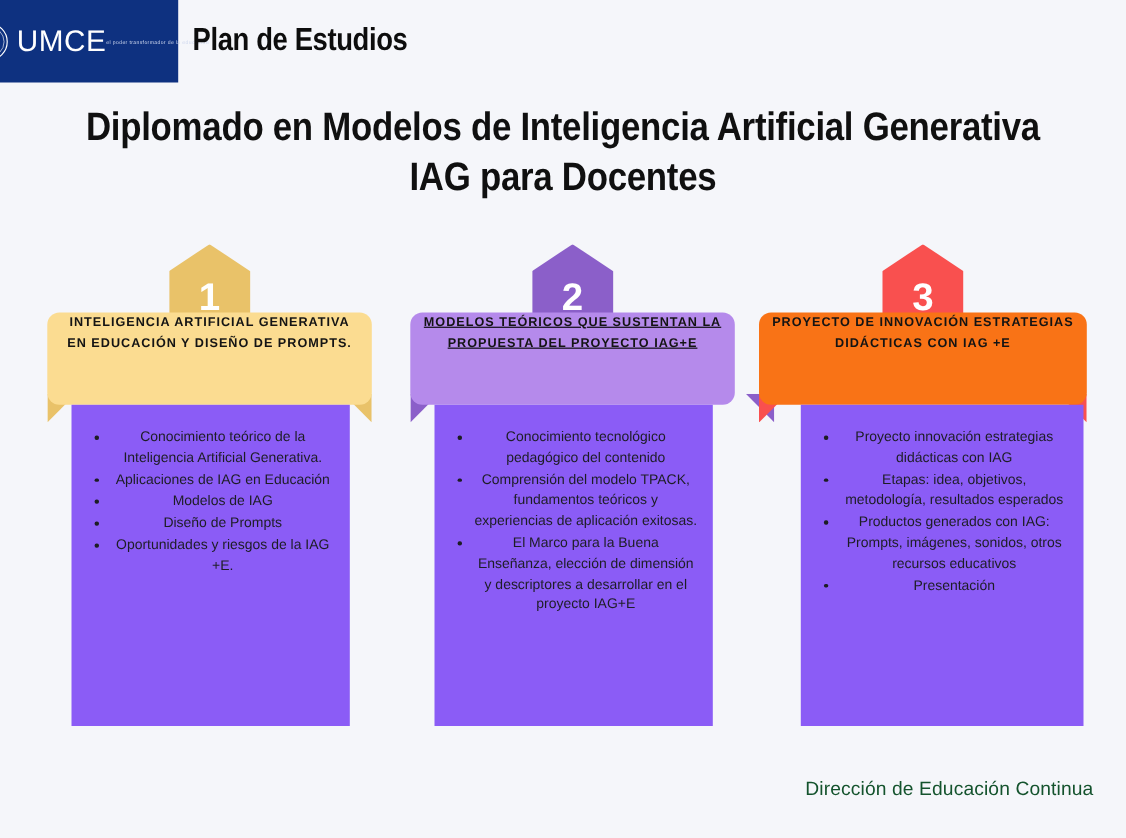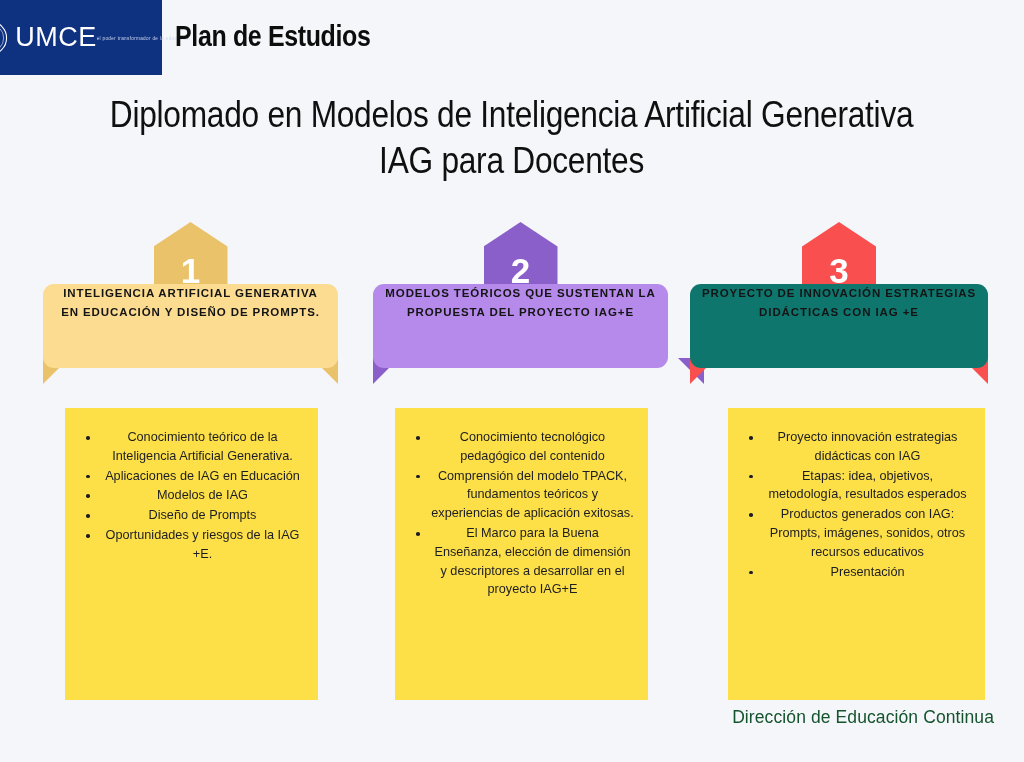--- a/index.html
+++ b/index.html
@@ -72,21 +72,21 @@
   
   .headline {
     position: absolute;
     left: 0;
     top: 92px;
     width: 1024px;
     text-align: center;
     font-family: "Liberation Sans Narrow", "Liberation Sans", sans-serif;
     font-size: 36px;
     line-height: 1.28;
-    font-weight: 400;
+    font-weight: 700;
     color: #101010;
     letter-spacing: -0.3px;
   }
   .headline-inner {
     display: inline-block;
     transform: scaleX(0.88);
   }
 
   
   .cards {
@@ -162,25 +162,24 @@
     letter-spacing: 0.9px;
     line-height: 1.65;
     color: #141414;
     text-align: center;
     padding: 0 10px;
   }
 
   
   .panel {
     position: absolute;
-    background: #fde047;
+    background: #8b5cf6;
     z-index: 3;
     box-sizing: border-box;
     padding: 20px 10px 10px 10px;
-    margin-top: 40px;
   }
   .panel ul {
     margin: 0;
     padding: 0 4px 0 26px;
     list-style: none;
   }
   .panel li {
     position: relative;
     font-family: "Liberation Sans", sans-serif;
     font-size: 12.7px;
@@ -262,21 +261,21 @@
         <li>Oportunidades y riesgos de la IAG +E.</li>
       </ul>
     </div>
   </div>
 
   <div class="card" style="left:373px; width:295px;">
     <div class="badge">
       <div class="badge-shape" style="background:#8B5FC9;"></div>
       <div class="badge-num">2</div>
     </div>
-    <div class="banner-wrap" style="width:331px;">
+    <div class="banner-wrap" style="width:331px;text-decoration:underline;">
       <div class="tail tail-l" style="background:#8B5FC9;"></div>
       <div class="tail tail-r" style="background:#8B5FC9;"></div>
       <div class="banner" style="width:295px; height:84px; background:#B58AEB;">
         <div class="banner-text">MODELOS TEÓRICOS QUE SUSTENTAN LA PROPUESTA DEL PROYECTO IAG+E</div>
       </div>
     </div>
     <div class="panel" style="left:22px; top:146px; width:253px; height:292px;">
       <ul>
         <li>Conocimiento tecnológico pedagógico del contenido</li>
         <li>Comprensión del modelo TPACK, fundamentos teóricos y experiencias de aplicación exitosas.</li>
@@ -286,21 +285,21 @@
   </div>
 
   <div class="card" style="left:690px; width:298px;">
     <div class="badge">
       <div class="badge-shape" style="background:#F9504F;"></div>
       <div class="badge-num">3</div>
     </div>
     <div class="banner-wrap" style="width:298px;">
       <div class="tail tail-l" style="background:#F9504F;"></div>
       <div class="tail tail-r" style="background:#F9504F;"></div>
-      <div class="banner" style="width:298px; height:84px; background:#0f766e;">
+      <div class="banner" style="width:298px; height:84px; background:#f97316;">
         <div class="banner-text">PROYECTO DE INNOVACIÓN ESTRATEGIAS DIDÁCTICAS CON IAG +E</div>
       </div>
     </div>
     <div class="panel" style="left:38px; top:146px; width:257px; height:292px;">
       <ul>
         <li>Proyecto innovación estrategias didácticas con IAG</li>
         <li>Etapas: idea, objetivos, metodología, resultados esperados</li>
         <li>Productos generados con IAG: Prompts, imágenes, sonidos, otros recursos educativos</li>
         <li>Presentación</li>
       </ul>

